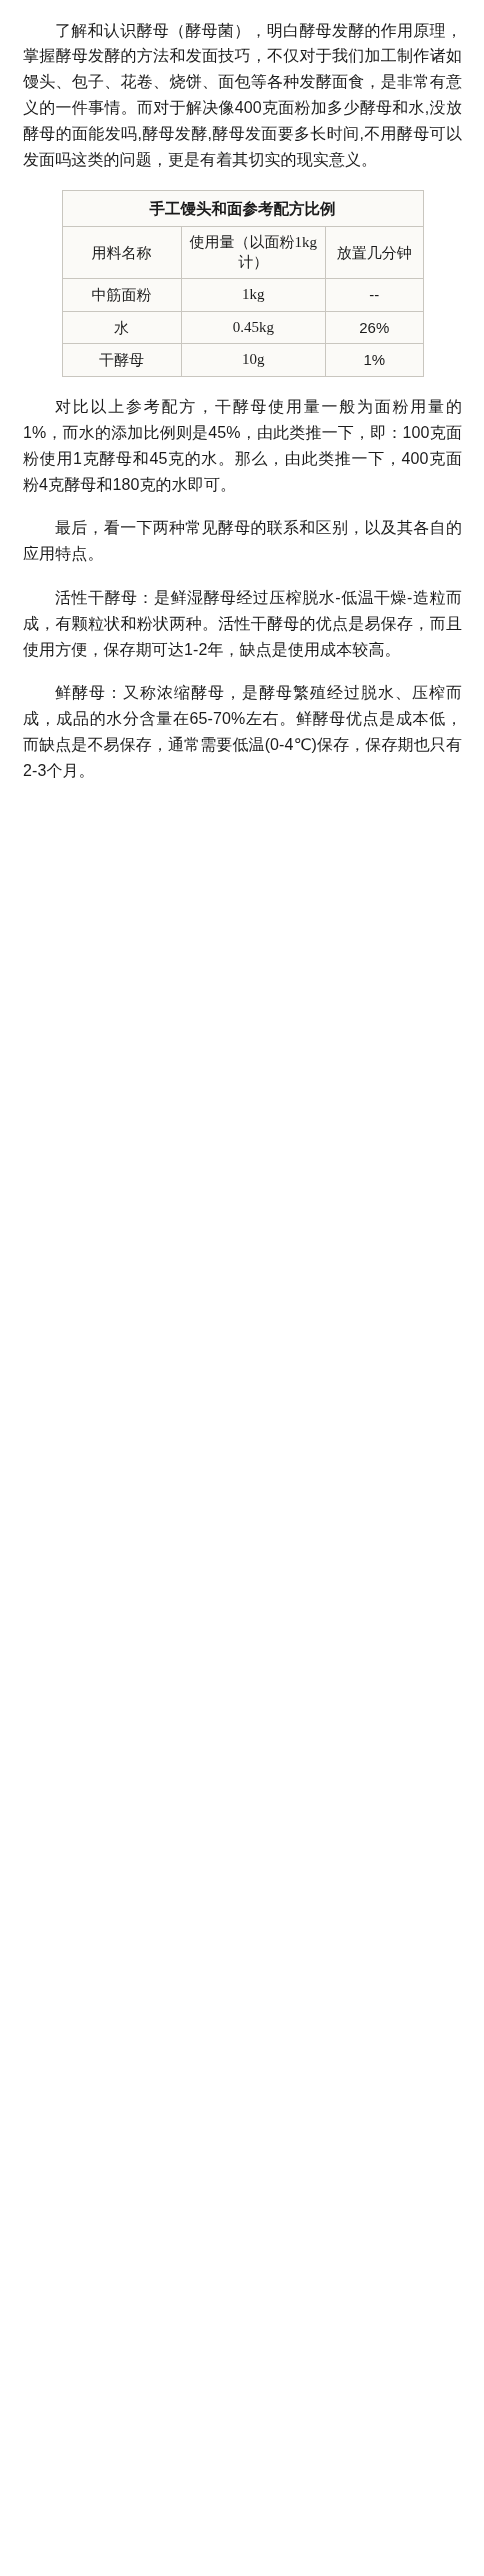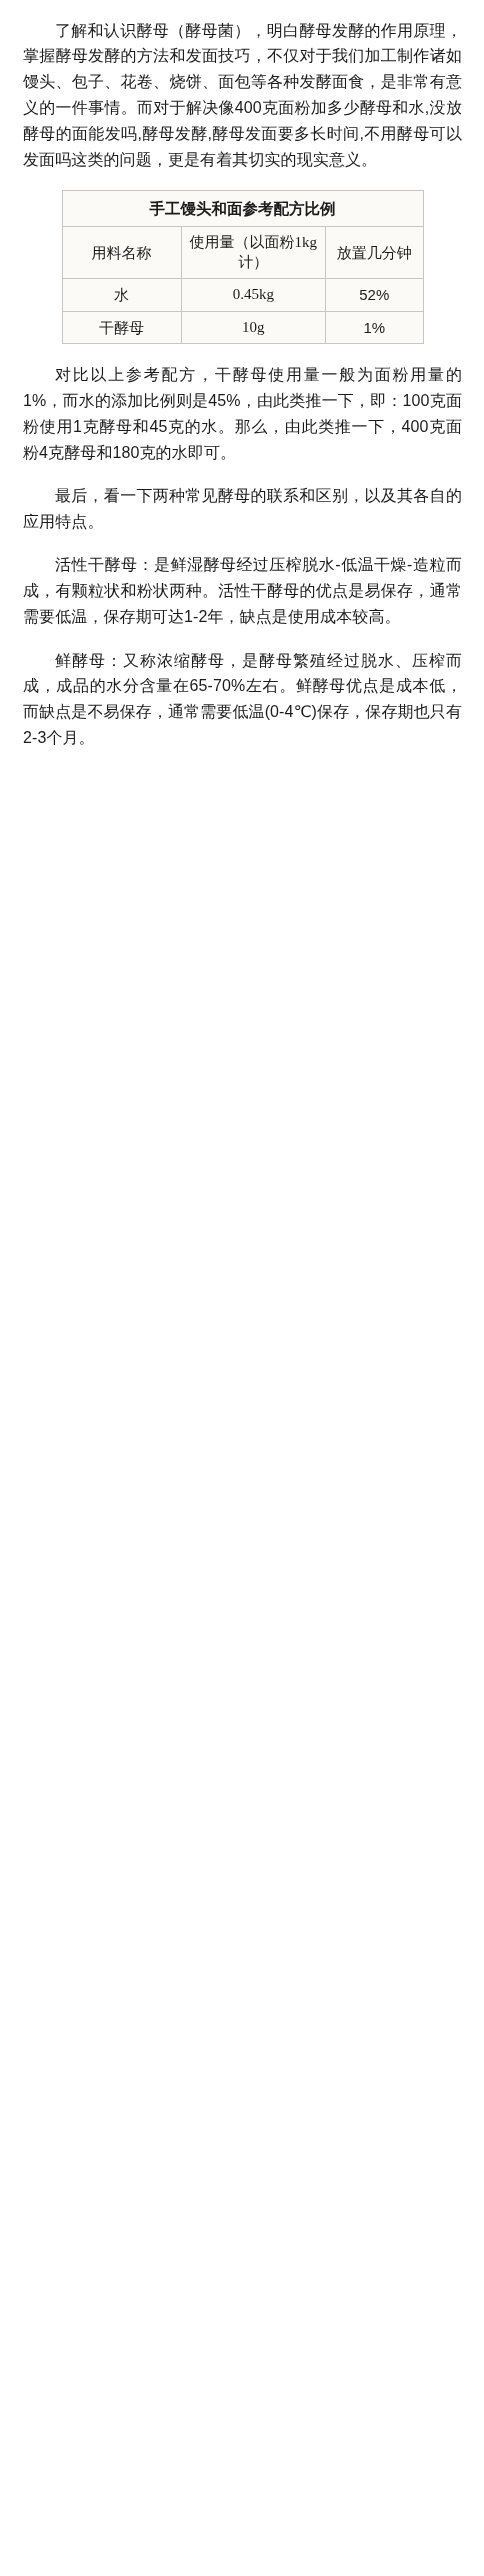--- a/index.html
+++ b/index.html
@@ -74,32 +74,37 @@
       <tbody>
           <tr class="title-row">
         <th colspan="3">手工馒头和面参考配方比例</th>
       </tr>
       <tr class="head-row">
         <td class="col-a">用料名称</td>
         <td class="col-b">使用量（以面粉1kg计）</td>
         <td class="col-c">放置几分钟</td>
       </tr>
       <tr>
+        <td class="col-a">中筋面粉</td>
+        <td class="col-b">1kg</td>
+        <td class="col-c">--</td>
+      </tr>
+      <tr>
         <td class="col-a">水</td>
         <td class="col-b">0.45kg</td>
-        <td class="col-c">52%</td>
+        <td class="col-c">26%</td>
       </tr>
       <tr>
         <td class="col-a">干酵母</td>
         <td class="col-b">10g</td>
         <td class="col-c">1%</td>
       </tr>
     </tbody>
       </table>
   </div>
 
   <p class="para">对比以上参考配方，干酵母使用量一般为面粉用量的1%，而水的添加比例则是45%，由此类推一下，即：100克面粉使用1克酵母和45克的水。那么，由此类推一下，400克面粉4克酵母和180克的水即可。</p>
   <p class="para">最后，看一下两种常见酵母的联系和区别，以及其各自的应用特点。</p>
-  <p class="para">活性干酵母：是鲜湿酵母经过压榨脱水-低温干燥-造粒而成，有颗粒状和粉状两种。活性干酵母的优点是易保存，通常需要低温，保存期可达1-2年，缺点是使用成本较高。</p>
+  <p class="para">活性干酵母：是鲜湿酵母经过压榨脱水-低温干燥-造粒而成，有颗粒状和粉状两种。活性干酵母的优点是易保存，而且使用方便，保存期可达1-2年，缺点是使用成本较高。</p>
   <p class="para">鲜酵母：又称浓缩酵母，是酵母繁殖经过脱水、压榨而成，成品的水分含量在65-70%左右。鲜酵母优点是成本低，而缺点是不易保存，通常需要低温(0-4℃)保存，保存期也只有2-3个月。</p>
 
 </div>
 
 
 </body></html>

